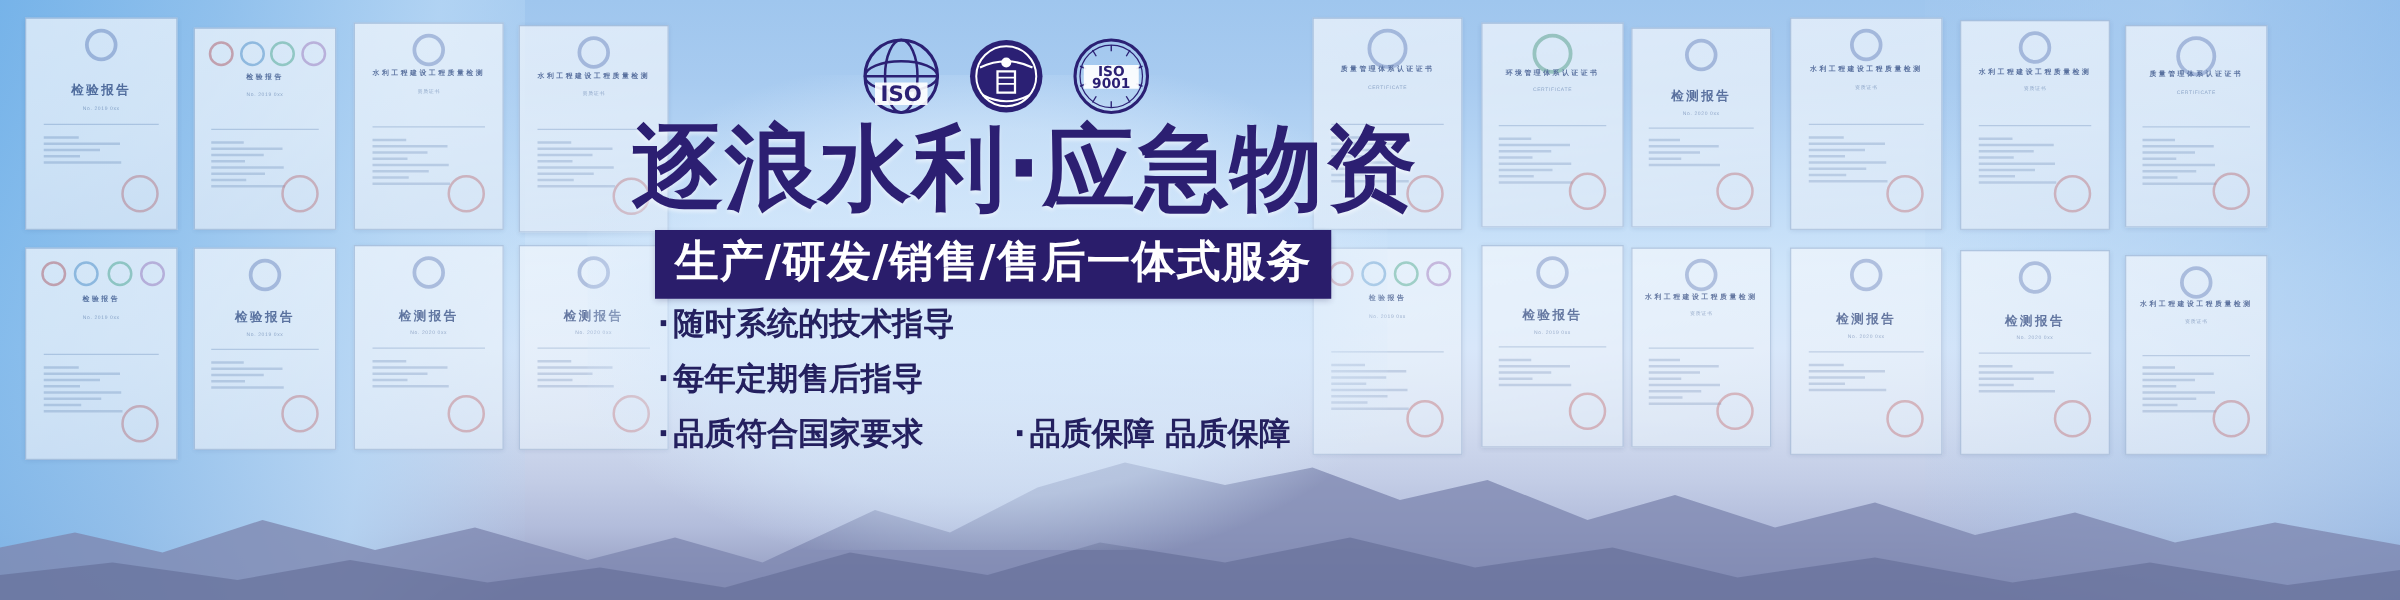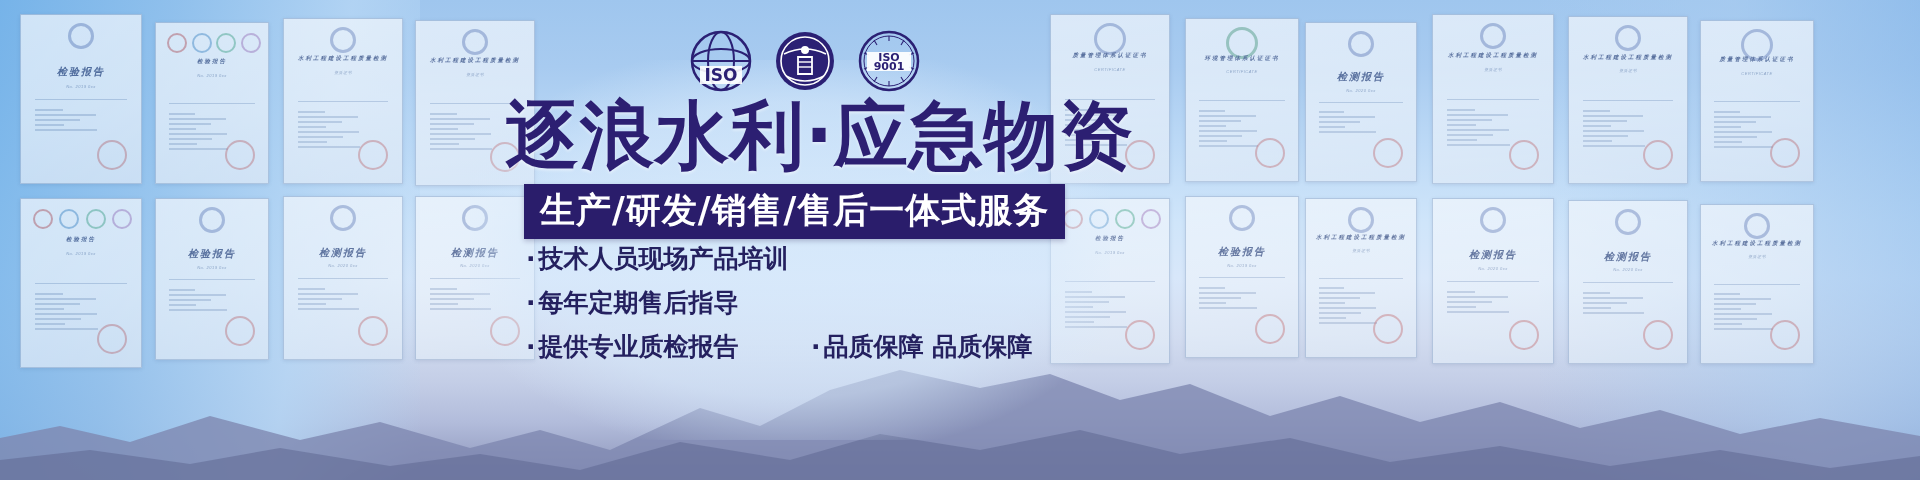--- a/index.html
+++ b/index.html
@@ -31,21 +31,21 @@
     background:linear-gradient(100deg,#6fb0e8 0%, #8dbfec 35%, #b4d5f4 70%, rgba(200,224,248,0) 100%);
     opacity:.85;
   }
   .sky-right{
     position:absolute;right:0;top:0;width:380px;height:480px;
     background:linear-gradient(260deg,#8ab9ea 0%, #a9ccf0 40%, rgba(205,228,250,0) 100%);
     opacity:.6;
   }
 
   
-  .certs{position:absolute;inset:0;font-style:italic;}
+  .certs{position:absolute;inset:0;}
   .cert{
     position:absolute;
     background:linear-gradient(170deg,#f2f7fd 0%,#eaf2fb 55%,#dfeaf7 100%);
     border:1px solid rgba(120,150,190,.55);
     box-shadow:0 1px 4px rgba(40,60,110,.18);
     overflow:hidden;
     opacity:.72;
   }
   .cert .ct{
     position:absolute;left:50%;transform:translateX(-50%);
@@ -520,24 +520,24 @@
   </div>
 
   <div class="headline">逐浪水利·应急物资</div>
 
   <div class="subband">
     <span>生产/研发/销售/售后一体式服务</span>
   </div>
 
   <div class="bullets" id="bullets">
       <div class="brow">
-        <div class="bitem col-a"><span class="dot">·</span><span>技术人员现场产品培训</span></div>
+        <div class="bitem col-a"><span class="dot">·</span><span>随时系统的技术指导</span></div>
       </div>
       <div class="brow">
         <div class="bitem col-b"><span class="dot">·</span><span>每年定期售后指导</span></div>
       </div>
       <div class="brow">
-        <div class="bitem col-a"><span class="dot">·</span><span>提供专业质检报告</span></div>
+        <div class="bitem col-a"><span class="dot">·</span><span>品质符合国家要求</span></div>
         <div class="bitem col-b"><span class="dot">·</span><span>品质保障 品质保障</span></div>
       </div>
     </div>
 
 </div>
 
 </body></html>

